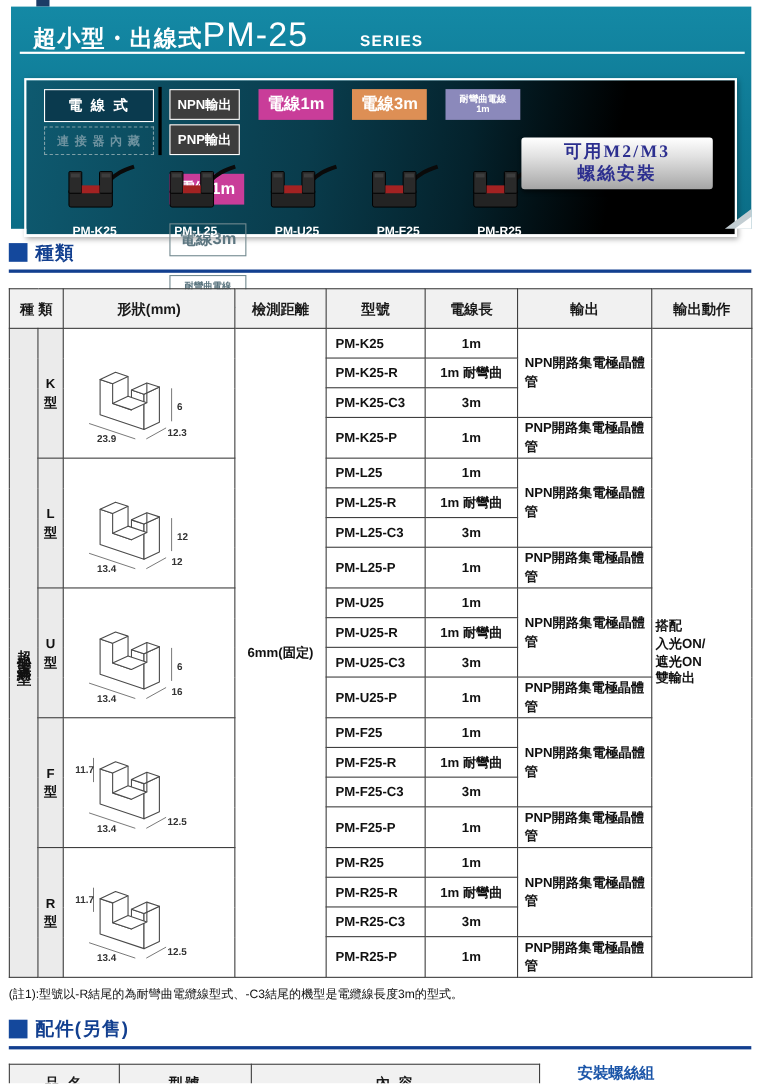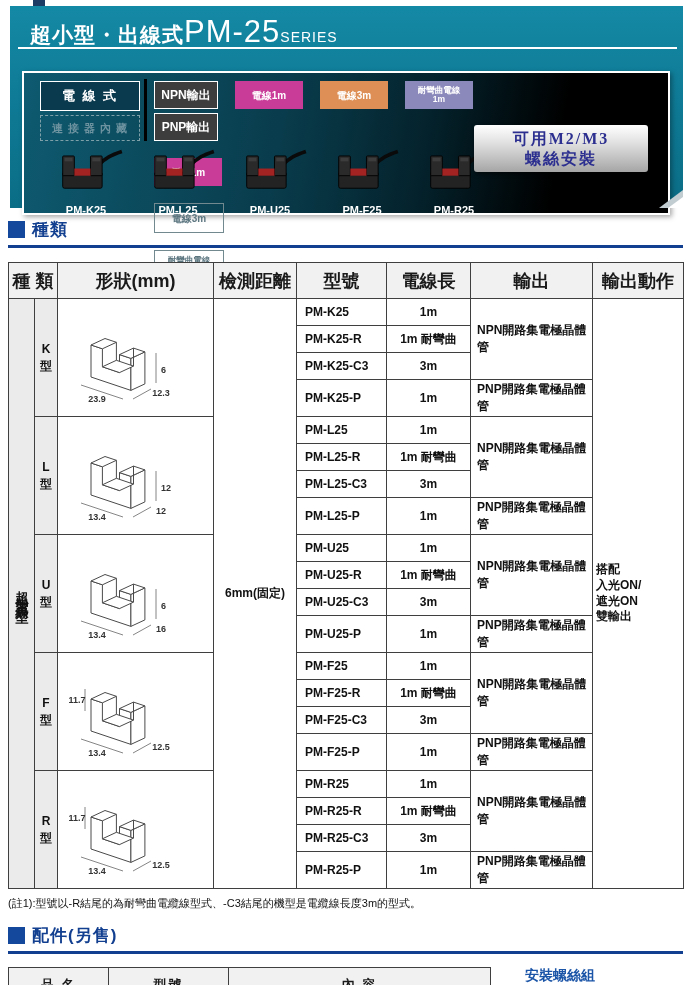--- a/index.html
+++ b/index.html
@@ -6,41 +6,41 @@
   .page { position:relative; width:691px; height:985px; background:#fff; overflow:hidden;
           font-family:"Liberation Sans", sans-serif; color:#1a1a1a; }
 
   
   .top-band { position:absolute; left:10px; top:6px; width:673px; height:202px;
               background:linear-gradient(180deg,#1489a5 0%,#0e7893 55%,#0b6d86 100%); }
   .brand-chip { position:absolute; left:33px; top:0; width:12px; height:6px; background:#1c3c66; }
   .band-title { position:absolute; left:20px; top:8px; color:#fff; display:flex; align-items:baseline; white-space:nowrap; }
   .t-cn { font-size:21px; font-weight:bold; letter-spacing:1px; }
   .t-model { font-size:31px; font-weight:normal; letter-spacing:1px; }
-  .t-series { font-size:14px; font-weight:normal; letter-spacing:1px; }
+  .t-series { font-size:14px; font-weight:bold; letter-spacing:1px;margin-left:47px; }
   .title-rule { position:absolute; left:8px; top:41px; width:659px; height:2px; background:#fff; }
 
   .product-box { position:absolute; left:12px; top:65px; width:644px; height:140px;
                  border:2px solid #fff; box-shadow:2px 2px 5px rgba(0,0,0,.35);
                  background:linear-gradient(100deg,#0e5a70 0%,#093razz 0, #093c4c 40%, #04222c 62%, #000 82%); }
   .product-box { background:linear-gradient(100deg,#0e5a70 0%, #093c4c 40%, #04222c 62%, #000 82%); }
 
   .wire-box { position:absolute; left:16px; top:8px; width:98px; height:28px; background:#0a3a4e;
               border:1px solid #fff; color:#fff; font-weight:bold; font-size:13px; letter-spacing:2px;
               display:flex; align-items:center; justify-content:center; }
   .connector-box { position:absolute; left:16px; top:42px; width:98px; height:24px;
                    border:1px dashed #7fa0a8; color:#6e93a0; font-size:11px; font-weight:bold; letter-spacing:1px;
                    display:flex; align-items:center; justify-content:center; }
   .banner-divider { position:absolute; left:120px; top:6px; width:3px; height:62px; background:#000; }
 
   .out-row { position:absolute; left:130px; display:flex; gap:17px; }
   .out-row.r1 { top:8px; } .out-row.r2 { top:40px;flex-direction:column; }
   .out-label { width:62px; height:26px; background:#3d3d3d; border:1px solid #fff; color:#fff;
                font-size:12px; font-weight:bold; display:flex; align-items:center; justify-content:center; }
-  .chip { width:68px; height:28px; color:#fff; font-size:10px; font-weight:bold;
+  .chip { width:68px; height:28px; color:#fff; font-size:15px; font-weight:bold;
           display:flex; flex-direction:column; align-items:center; justify-content:center; line-height:1.1; }
   .chip.pink { background:#c93d99; }
   .chip.orange { background:#dd8f55; }
   .chip.purple { background:#8b89bb; font-size:8.5px; }
   .chip.ghost { background:transparent; border:1px solid #72898f; color:#5c7680; }
   .chip.ghost.small { font-size:8.5px; }
 
   .products { position:absolute; left:20px; top:74px; display:flex; gap:8px; }
   .product { width:84px; text-align:center; }
   .product-label { color:#fff; font-size:11px; font-weight:bold; margin-top:1px; }
@@ -57,21 +57,21 @@
                 border-bottom:11px solid #ffffff; border-left:15px solid transparent; }
 
   
   .content { position:absolute; left:8px; top:218px; width:675px; }
   .section-header { display:flex; align-items:center; gap:7px; border-bottom:3px solid #123f8f; padding-bottom:4px; }
   .section-marker { width:17px; height:17px; background:#14489c; }
   .section-title { font-size:17px; font-weight:bold; color:#123f8f; letter-spacing:1px; }
 
   table.kind-table { margin-top:14px; width:675px; border-collapse:collapse; table-layout:fixed; }
   table.kind-table th, table.kind-table td { border:1px solid #3f3f3f; }
-  table.kind-table th { background:#f1f1f1; font-size:18px; font-weight:bold; height:33px; }
+  table.kind-table th { background:#f1f1f1; font-size:13px; font-weight:bold; height:33px; }
   table.kind-table tbody tr { height:27px; }
   table.kind-table td { font-size:12px; font-weight:bold; color:#111; }
   .group-cell { background:#ebebeb; text-align:center; vertical-align:middle; }
   .vtext { writing-mode:vertical-rl; text-orientation:upright; letter-spacing:4px; font-size:13px; font-weight:bold; display:inline-block; }
   .type-cell { background:#ebebeb; text-align:center; vertical-align:middle; line-height:1.35; }
   .shape-cell { background:#fff; text-align:center; vertical-align:middle; padding:0; }
   .sensing-cell { text-align:center; vertical-align:middle; }
   .model-cell { text-align:left; padding-left:8px; }
   .cable-cell { text-align:center; }
   .output-cell { text-align:left; padding-left:6px;margin-left:12px; }

